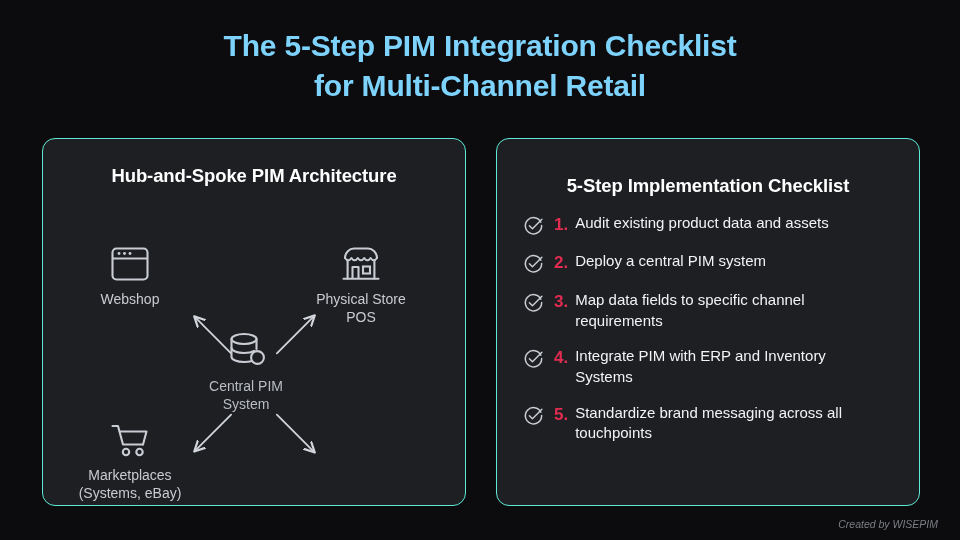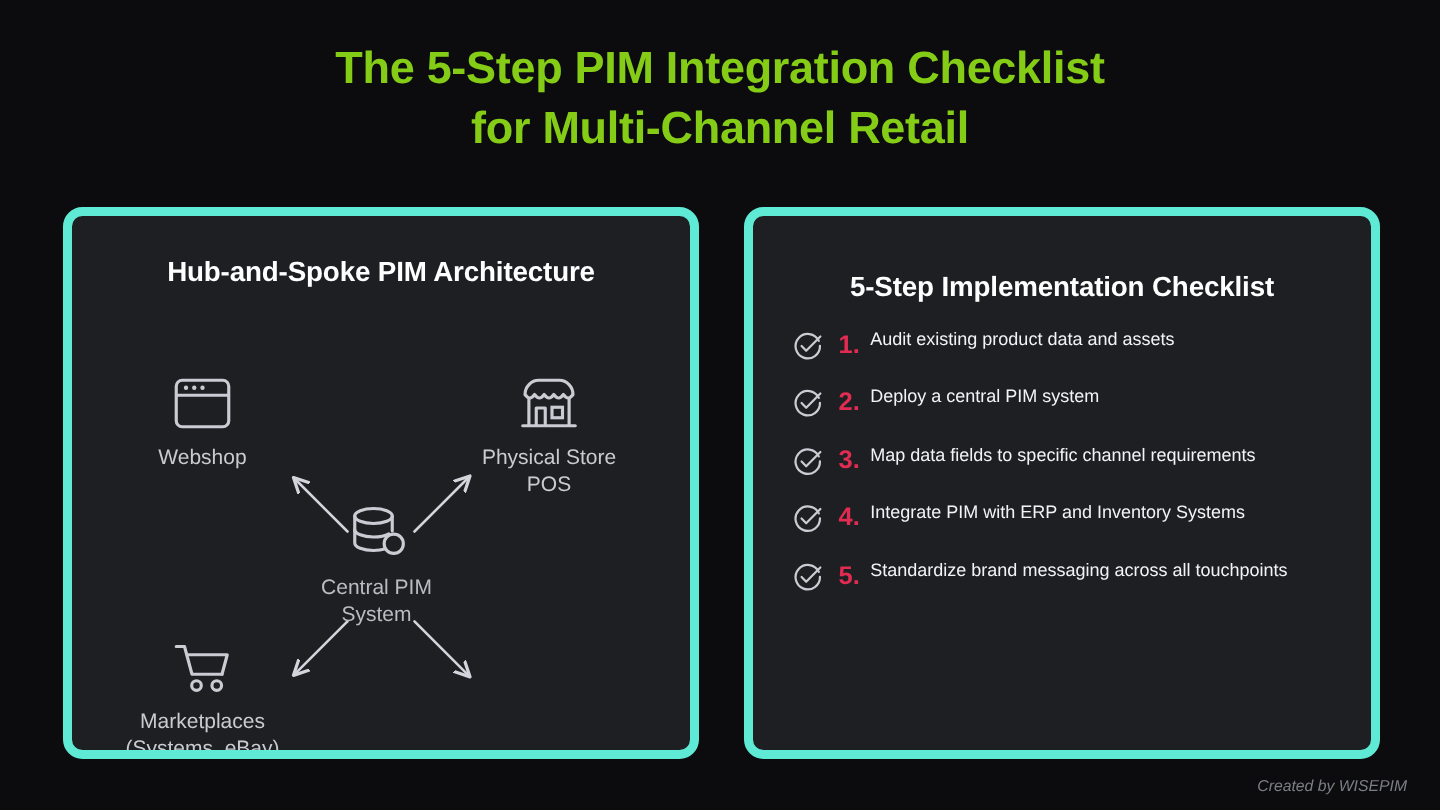--- a/index.html
+++ b/index.html
@@ -20,36 +20,36 @@
   
   .title-block {
     text-align: center;
     padding-top: 26px;
   }
   .title-line {
     font-size: 30px;
     font-weight: bold;
     line-height: 1.32;
     letter-spacing: -0.2px;
-    color: #84cc16;
+    color: #7dd3fc;
   }
 
   
   .panels {
     position: absolute;
     top: 138px;
     left: 42px;
     right: 40px;
     height: 368px;
     display: flex;
     gap: 30px;
   }
   .panel {
     background: #1d1f23;
-    border: 6px solid #5eead4;
+    border: 1px solid #5eead4;
     border-radius: 13px;
     flex: 1;
     position: relative;
     overflow: hidden;
   }
   .panel-title {
     text-align: center;
     font-size: 18.5px;
     font-weight: bold;
     color: #ffffff;
@@ -117,21 +117,21 @@
   }
   .check-num {
     flex: 0 0 auto;
     color: #e12c51;
     font-weight: bold;
     font-size: 17px;
     line-height: 1.38;
     margin-right: 7px;
   }
   .check-text {
-    font-size: 12px;
+    font-size: 15px;
     line-height: 1.38;
     color: #f2f3f5;
     max-width: 300px;
   }
 
   
   .footer {
     position: absolute;
     right: 22px;
     bottom: 10px;

